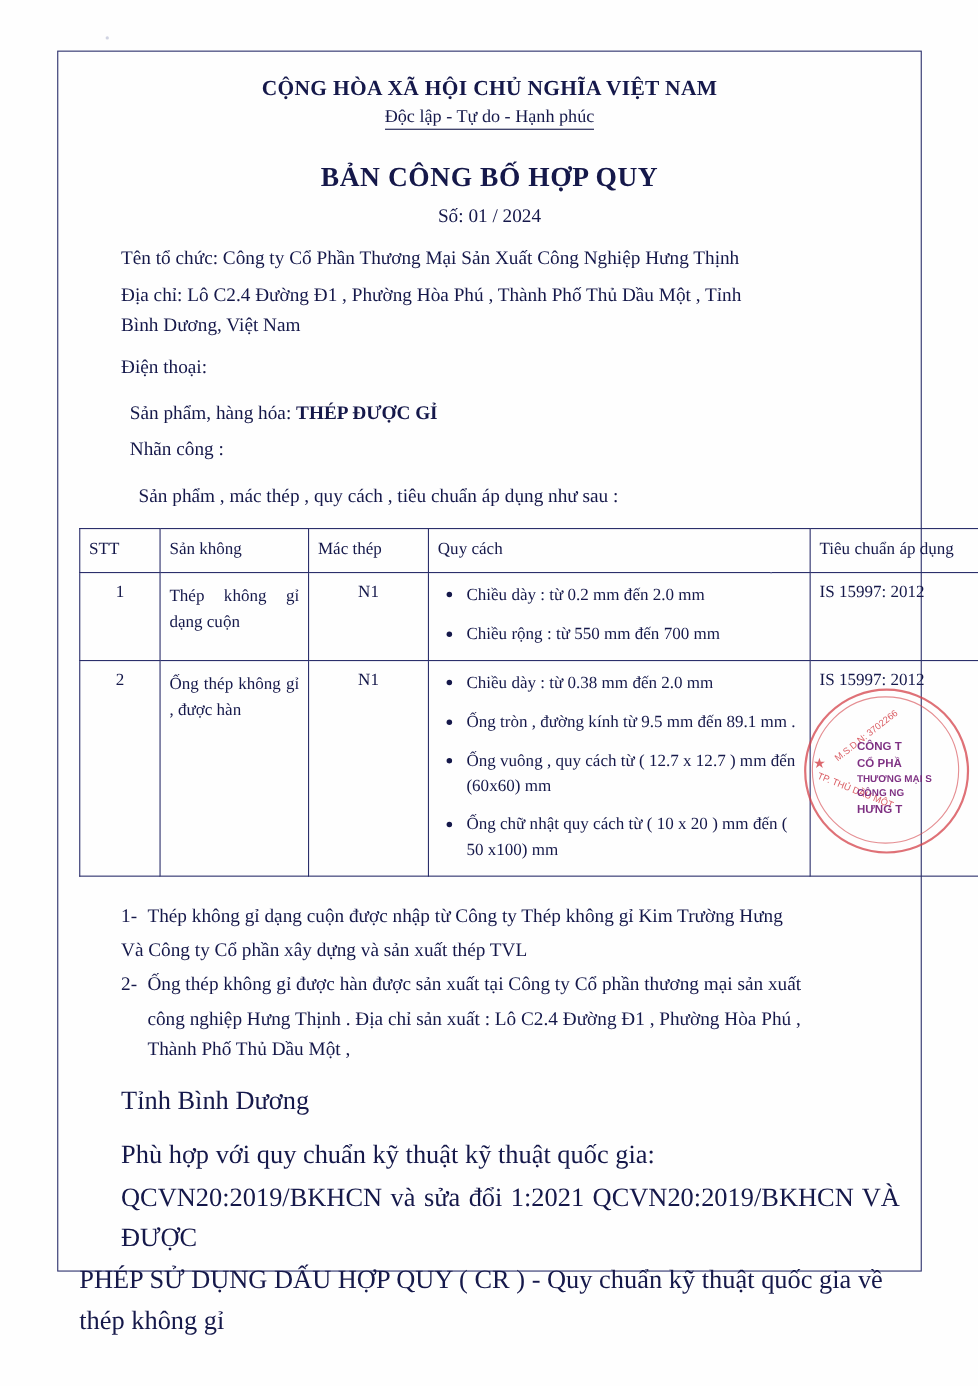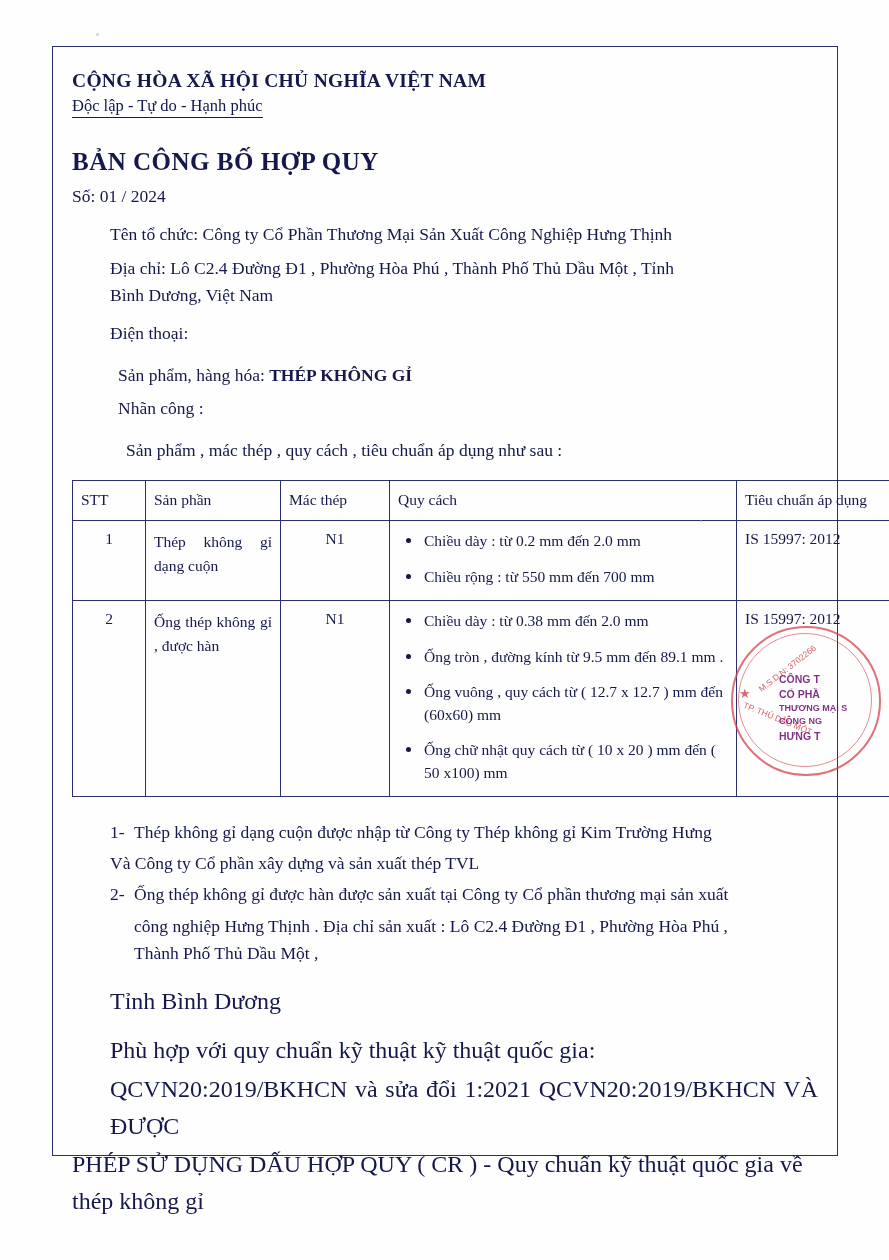--- a/index.html
+++ b/index.html
@@ -36,21 +36,21 @@
   }
 
   .content {
     position: absolute;
     left: 72px;
     top: 62px;
     width: 746px;
     box-sizing: border-box;
   }
 
-  .center { }
+  .center { text-align: center; }
 
   .national-title {
     font-size: 19.5px;
     font-weight: bold;
     letter-spacing: 0.3px;
     color: #15184a;
     margin-top: 8px;
   }
   .national-sub {
     font-size: 16.5px;
@@ -279,30 +279,30 @@
     <div class="center doc-title">BẢN CÔNG BỐ HỢP QUY</div>
     <div class="center doc-number">Số: 01 / 2024</div>
 
     <div class="body-text indent-1">Tên tổ chức: Công ty Cổ Phần Thương Mại Sản Xuất Công Nghiệp Hưng Thịnh</div>
     <div class="body-text indent-1" style="margin-top:6px">Địa chỉ: Lô C2.4 Đường Đ1 , Phường Hòa Phú , Thành Phố Thủ Dầu Một , Tỉnh</div>
     <div class="body-text" style="margin-top:0;padding-left:38px">Bình Dương, Việt Nam</div>
     <div class="body-text indent-1" style="margin-top:10px">Điện thoại:</div>
 
     <div class="body-text indent-2" style="margin-top:14px">
       <span>Sản phẩm, hàng hóa:</span>
-      <span class="bold">THÉP KHÔNG GỈ</span>
+      <span class="bold">THÉP ĐƯỢC GỈ</span>
     </div>
     <div class="body-text indent-2" style="margin-top:6px">Nhãn công :</div>
     <div class="body-text indent-3" style="">Sản phẩm , mác thép , quy cách , tiêu chuẩn áp dụng như sau :</div>
 
     <table class="spec">
       <thead>
         <tr>
           <th class="col-stt">STT</th>
-          <th class="col-prod">Sản phần</th>
+          <th class="col-prod">Sản không</th>
           <th class="col-grade">Mác thép</th>
           <th class="col-spec">Quy cách</th>
           <th class="col-std">Tiêu chuẩn áp dụng</th>
         </tr>
       </thead>
       <tbody>
         <tr>
           <td class="c-stt">1</td>
           <td class="justify-cell">Thép không gỉ dạng cuộn</td>
           <td class="c-grade">N1</td>

